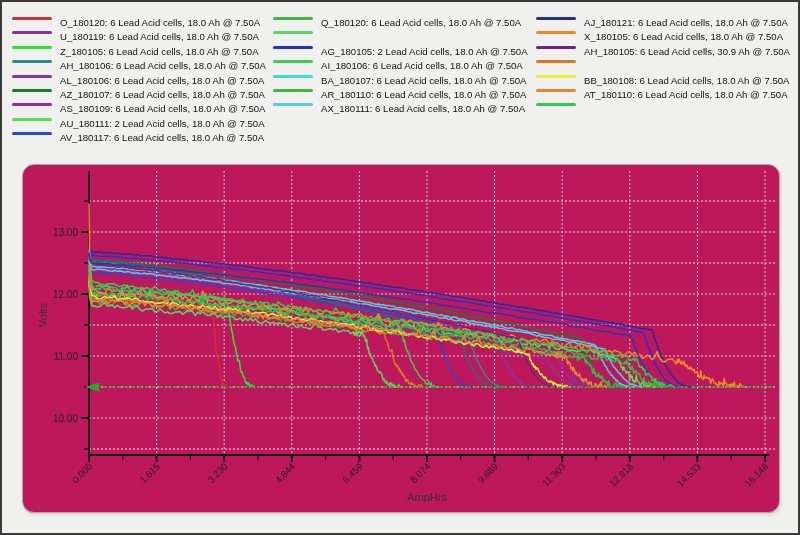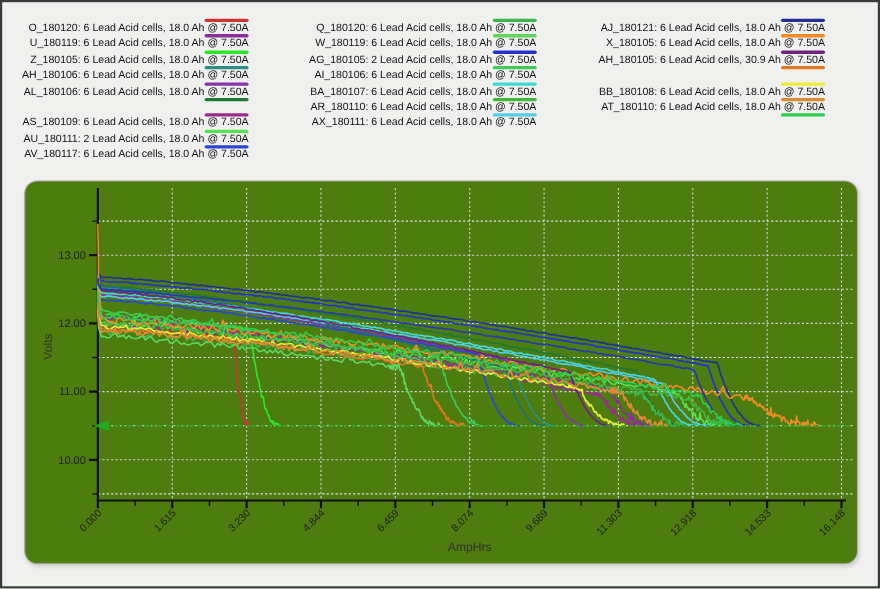--- a/index.html
+++ b/index.html
@@ -2,26 +2,26 @@
 <html><head>
 <meta charset="utf-8">
 <style>
   html,body{margin:0;padding:0;background:#e8e8e8;}
   #window{
     position:relative;width:800px;height:535px;box-sizing:border-box;
     background:#f0f0ee;border:2px solid #3a3a3a;overflow:hidden;
     font-family:"Liberation Sans", sans-serif;
   }
   .legend-col{position:absolute;top:15px;}
-  .legend-item{display:flex;align-items:flex-end;height:14.4px;white-space:nowrap;cursor:default;flex-direction:column;}
+  .legend-item{display:flex;align-items:flex-start;height:14.4px;white-space:nowrap;cursor:default;}
   .legend-swatch{display:inline-block;width:40px;height:3px;border-radius:2px;flex:0 0 auto;}
   .legend-label{font-size:9.6px;color:#111;margin-left:8px;letter-spacing:0;}
   #panel{
     position:absolute;left:20px;top:162px;width:758px;height:349px;box-sizing:border-box;
-    background:#4d7c0f;border:1px solid #a9a9a9;border-radius:12px;
+    background:#be185d;border:1px solid #a9a9a9;border-radius:12px;
     box-shadow:1px 2px 3px rgba(0,0,0,0.12);
   }
   #chart-svg{display:block;}
   text{font-family:"Liberation Sans", sans-serif;}
 </style>
 </head>
 <body>
 
 <div id="window">
 
@@ -42,20 +42,21 @@
         <div class="legend-item">
           <span class="legend-swatch" style="background: rgb(46, 139, 133);"></span>
           <span class="legend-label">AH_180106: 6 Lead Acid cells, 18.0 Ah @ 7.50A</span>
         </div>
         <div class="legend-item">
           <span class="legend-swatch" style="background: rgb(136, 51, 170);"></span>
           <span class="legend-label">AL_180106: 6 Lead Acid cells, 18.0 Ah @ 7.50A</span>
         </div>
         <div class="legend-item">
           <span class="legend-swatch" style="background: rgb(30, 122, 50);"></span>
+          <span class="legend-label">AZ_180107: 6 Lead Acid cells, 18.0 Ah @ 7.50A</span>
         </div>
         <div class="legend-item">
           <span class="legend-swatch" style="background: rgb(154, 43, 143);"></span>
           <span class="legend-label">AS_180109: 6 Lead Acid cells, 18.0 Ah @ 7.50A</span>
         </div>
         <div class="legend-item">
           <span class="legend-swatch" style="background: rgb(85, 224, 85);"></span>
           <span class="legend-label">AU_180111: 2 Lead Acid cells, 18.0 Ah @ 7.50A</span>
         </div>
         <div class="legend-item">
@@ -63,21 +64,20 @@
           <span class="legend-label">AV_180117: 6 Lead Acid cells, 18.0 Ah @ 7.50A</span>
         </div>
       </div>
     <div class="legend-col" id="legend-col-1" style="left:271px">
         <div class="legend-item">
           <span class="legend-swatch" style="background: rgb(60, 181, 74);"></span>
           <span class="legend-label">Q_180120: 6 Lead Acid cells, 18.0 Ah @ 7.50A</span>
         </div>
         <div class="legend-item">
           <span class="legend-swatch" style="background: rgb(95, 212, 95);"></span>
-          <span class="legend-label">W_180119: 6 Lead Acid cells, 18.0 Ah @ 7.50A</span>
         </div>
         <div class="legend-item">
           <span class="legend-swatch" style="background: rgb(37, 49, 204);"></span>
           <span class="legend-label">AG_180105: 2 Lead Acid cells, 18.0 Ah @ 7.50A</span>
         </div>
         <div class="legend-item">
           <span class="legend-swatch" style="background: rgb(63, 202, 87);"></span>
           <span class="legend-label">AI_180106: 6 Lead Acid cells, 18.0 Ah @ 7.50A</span>
         </div>
         <div class="legend-item">

